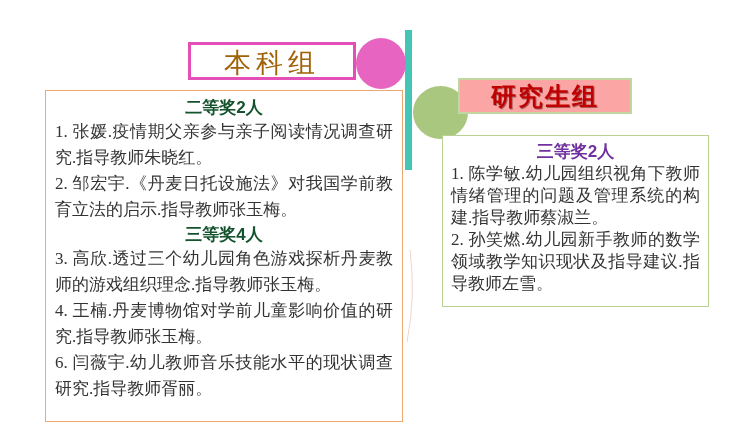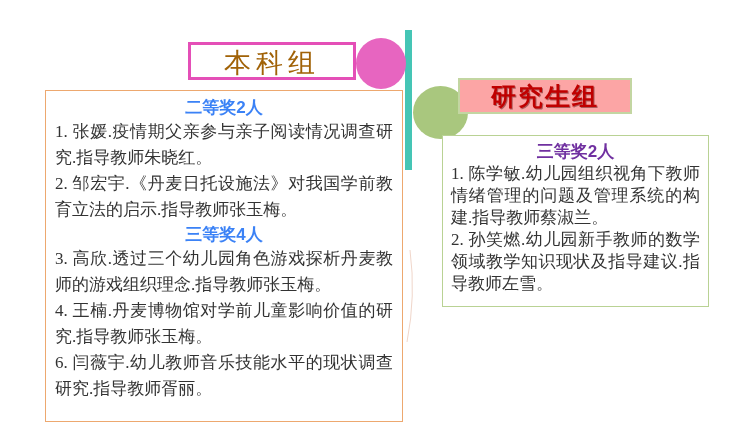--- a/index.html
+++ b/index.html
@@ -34,21 +34,21 @@
   }
   .grad-panel{
     position:absolute;left:442px;top:135px;width:267px;height:172px;
     border:1px solid #b9d294;background:#fff;box-sizing:border-box;
     padding:4px 8px 0 8px;z-index:2;
   }
   .sec-header{
     text-align:center;font-family:"Liberation Sans",sans-serif;
     font-weight:bold;font-size:17px;line-height:21px;margin:1px 0 1px 0;
   }
-  .sec-header.orange{color:#3b82f6;}
+  .sec-header.orange{color:#14532d;}
   .sec-header.purple{color:#7030a0;}
   .item{
     font-family:"Liberation Serif",serif;font-size:17px;line-height:26px;
     color:#333333;margin:0;text-align:justify;
   }
   .grad-panel .item{line-height:22px;}
 </style>
 </head>
 <body>
 

